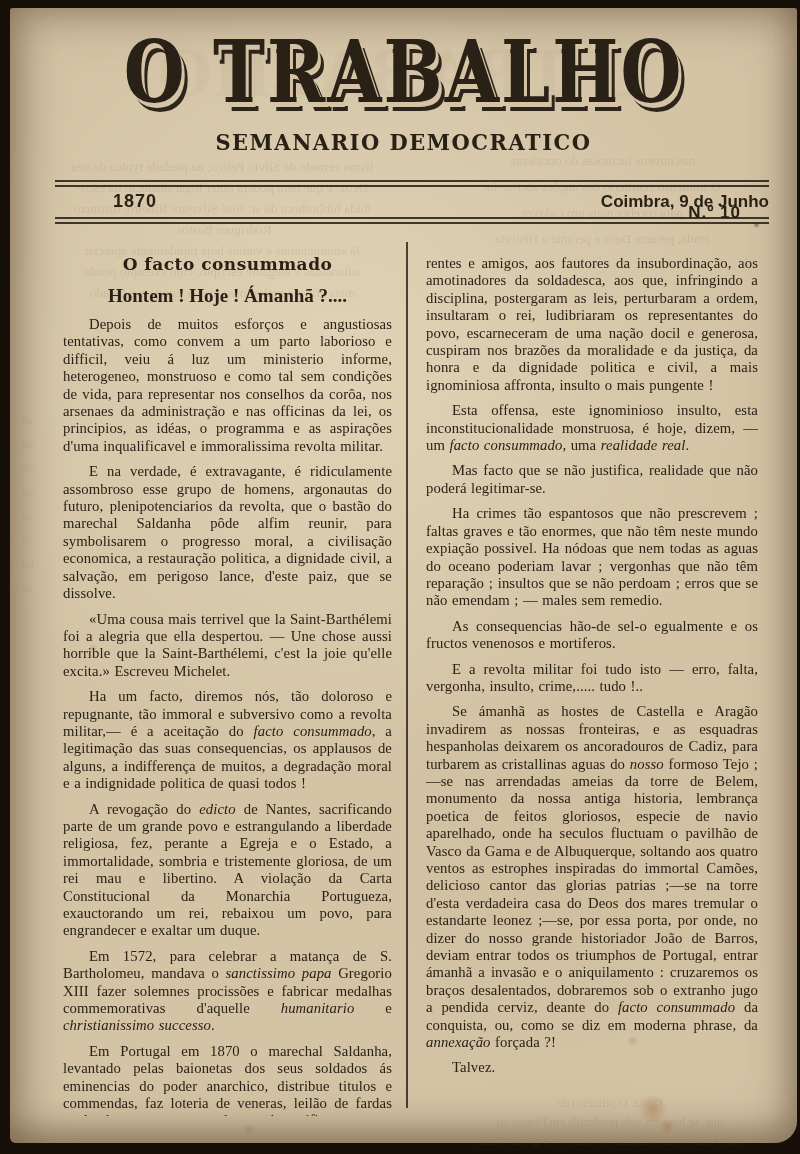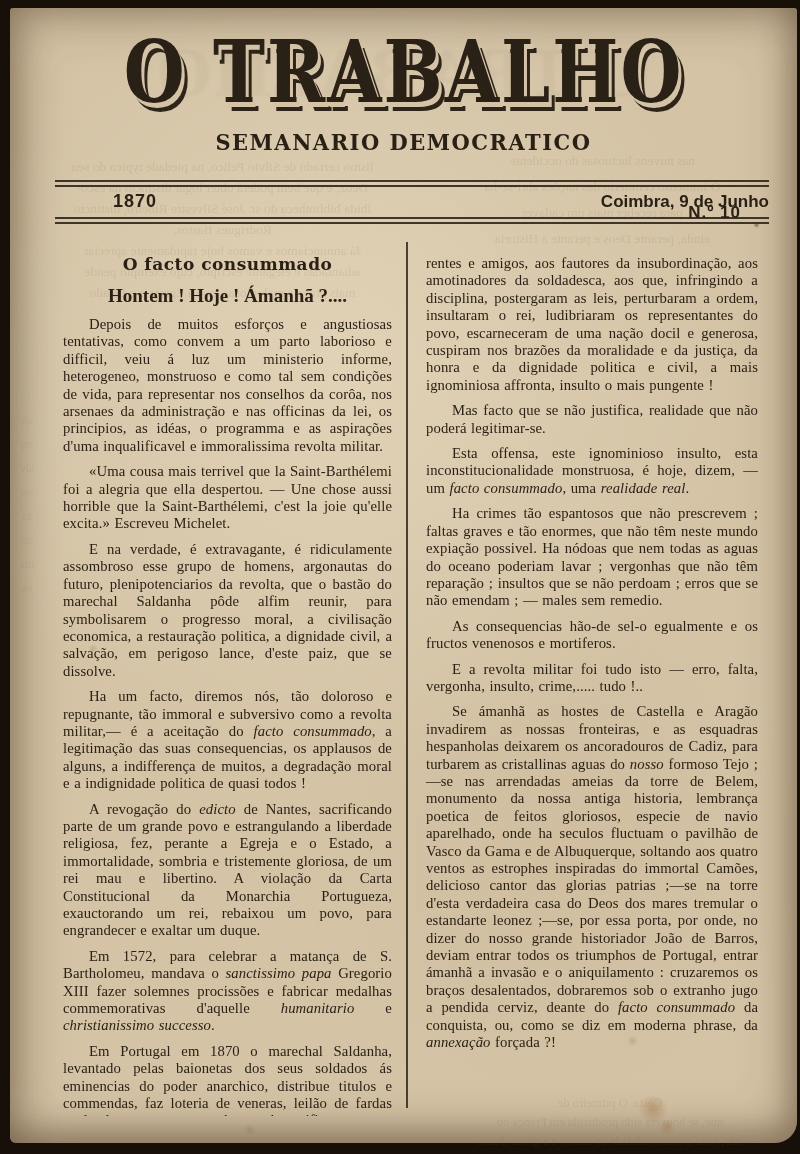--- a/index.html
+++ b/index.html
@@ -127,38 +127,39 @@
       <span class="num">N.º 10</span>
     </div>
     <div class="double-rule rule-bottom"></div>
 
     <div class="columns">
       <section class="col col-left">
         <h2 class="article-title">O facto consummado</h2>
         <h3 class="article-subtitle">Hontem ! Hoje ! Ámanhã ?....</h3>
         <div class="col-body">
             <p class="para"><span>Depois de muitos esforços e angustiosas tentativas, como convem a um parto laborioso e difficil, veiu á luz um ministerio informe, heterogeneo, monstruoso e como tal sem condições de vida, para representar nos conselhos da corôa, nos arsenaes da administração e nas officinas da lei, os principios, as idéas, o programma e as aspirações d'uma inqualificavel e immoralissima revolta militar.</span></p>
+            <p class="para"><span>E na verdade, é extravagante, é ridiculamente assombroso esse grupo de homens, argonautas do futuro, plenipotenciarios da revolta, que o bastão do marechal Saldanha pôde alfim reunir, para symbolisarem o progresso moral, a civilisação economica, a restauração politica, a dignidade civil, a salvação, em perigoso lance, d'este paiz, que se dissolve.</span></p>
             <p class="para"><span>«Uma cousa mais terrivel que la Saint-Barthélemi foi a alegria que ella despertou. — Une chose aussi horrible que la Saint-Barthélemi, c'est la joie qu'elle excita.» Escreveu Michelet.</span></p>
-            <p class="para"><span>E na verdade, é extravagante, é ridiculamente assombroso esse grupo de homens, argonautas do futuro, plenipotenciarios da revolta, que o bastão do marechal Saldanha pôde alfim reunir, para symbolisarem o progresso moral, a civilisação economica, a restauração politica, a dignidade civil, a salvação, em perigoso lance, d'este paiz, que se dissolve.</span></p>
             <p class="para"><span>Ha um facto, diremos nós, tão doloroso e repugnante, tão immoral e subversivo como a revolta militar,— é a aceitação do </span><em>facto consummado</em><span>, a legitimação das suas consequencias, os applausos de alguns, a indifferença de muitos, a degradação moral e a indignidade politica de quasi todos !</span></p>
             <p class="para"><span>A revogação do </span><em>edicto</em><span> de Nantes, sacrificando parte de um grande povo e estrangulando a liberdade religiosa, fez, perante a Egreja e o Estado, a immortalidade, sombria e tristemente gloriosa, de um rei mau e libertino. A violação da Carta Constitucional da Monarchia Portugueza, exauctorando um rei, rebaixou um povo, para engrandecer e exaltar um duque.</span></p>
             <p class="para"><span>Em 1572, para celebrar a matança de S. Bartholomeu, mandava o </span><em>sanctissimo papa</em><span> Gregorio XIII fazer solemnes procissões e fabricar medalhas commemorativas d'aquelle </span><em>humanitario</em><span> e </span><em>christianissimo successo</em><span>.</span></p>
             <p class="para"><span>Em Portugal em 1870 o marechal Saldanha, levantado pelas baionetas dos seus soldados ás eminencias do poder anarchico, distribue titulos e commendas, faz loteria de veneras, leilão de fardas agaloadas e empregos rendosos e honorificos, em que a melhor sorte e os primeiros lanços pertencem aos seus pa-</span></p>
           </div>
       </section>
       <div class="col-divider"></div>
       <section class="col col-right">
         <div class="col-body">
             <p class="para no-indent"><span>rentes e amigos, aos fautores da insubordinação, aos amotinadores da soldadesca, aos que, infringindo a disciplina, postergaram as leis, perturbaram a ordem, insultaram o rei, ludibriaram os representantes do povo, escarneceram de uma nação docil e generosa, cuspiram nos brazões da moralidade e da justiça, da honra e da dignidade politica e civil, a mais ignominiosa affronta, insulto o mais pungente !</span></p>
+            <p class="para"><span>Esta offensa, este ignominioso insulto, esta inconstitucionalidade monstruosa, é hoje, dizem, — um </span><em>facto consummado</em><span>, uma </span><em>realidade real</em><span>.</span></p>
             <p class="para"><span>Mas facto que se não justifica, realidade que não poderá legitimar-se.</span></p>
-            <p class="para"><span>Esta offensa, este ignominioso insulto, esta inconstitucionalidade monstruosa, é hoje, dizem, — um </span><em>facto consummado</em><span>, uma </span><em>realidade real</em><span>.</span></p>
             <p class="para"><span>Ha crimes tão espantosos que não prescrevem ; faltas graves e tão enormes, que não têm neste mundo expiação possivel. Ha nódoas que nem todas as aguas do oceano poderiam lavar ; vergonhas que não têm reparação ; insultos que se não perdoam ; erros que se não emendam ; — males sem remedio.</span></p>
             <p class="para"><span>As consequencias hão-de sel-o egualmente e os fructos venenosos e mortiferos.</span></p>
             <p class="para"><span>E a revolta militar foi tudo isto — erro, falta, vergonha, insulto, crime,..... tudo !..</span></p>
             <p class="para"><span>Se ámanhã as hostes de Castella e Aragão invadirem as nossas fronteiras, e as esquadras hespanholas deixarem os ancoradouros de Cadiz, para turbarem as cristallinas aguas do </span><em>nosso</em><span> formoso Tejo ; —se nas arrendadas ameias da torre de Belem, monumento da nossa antiga historia, lembrança poetica de feitos gloriosos, especie de navio aparelhado, onde ha seculos fluctuam o pavilhão de Vasco da Gama e de Albuquerque, soltando aos quatro ventos as estrophes inspiradas do immortal Camões, delicioso cantor das glorias patrias ;—se na torre d'esta verdadeira casa do Deos dos mares tremular o estandarte leonez ;—se, por essa porta, por onde, no dizer do nosso grande historiador João de Barros, deviam entrar todos os triumphos de Portugal, entrar ámanhã a invasão e o aniquilamento : cruzaremos os braços desalentados, dobraremos sob o extranho jugo a pendida cerviz, deante do </span><em>facto consummado</em><span> da conquista, ou, como se diz em moderna phrase, da </span><em>annexação</em><span> forçada ?!</span></p>
+            <p class="para"><span>Talvez.</span></p>
           </div>
       </section>
     </div>
 
     <div class="stain s1"></div>
     <div class="stain s2"></div>
     <div class="stain s3"></div>
     <div class="stain s4"></div>
     <div class="stain s5"></div>
     <div class="stain s6"></div>

